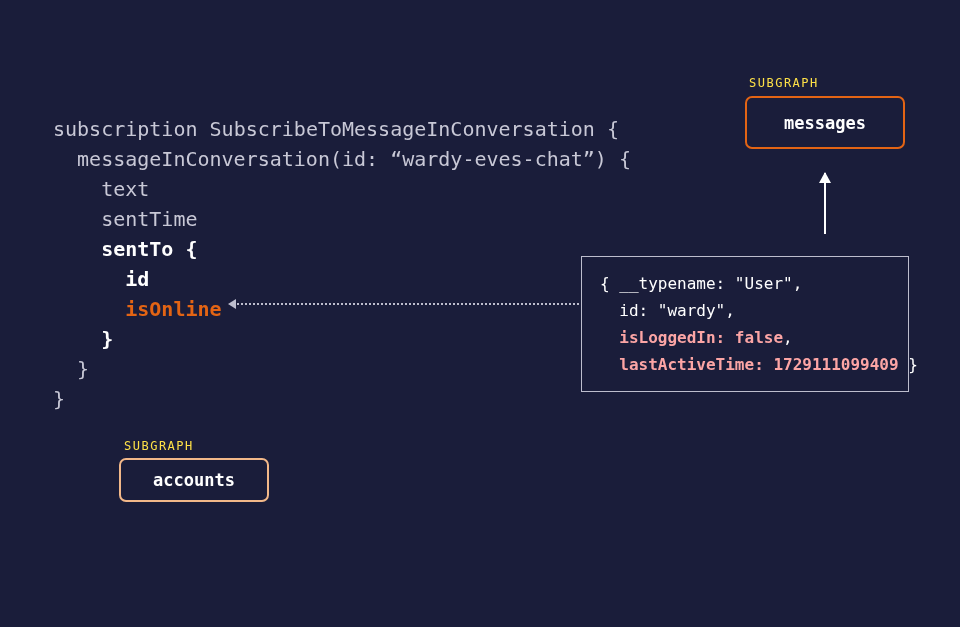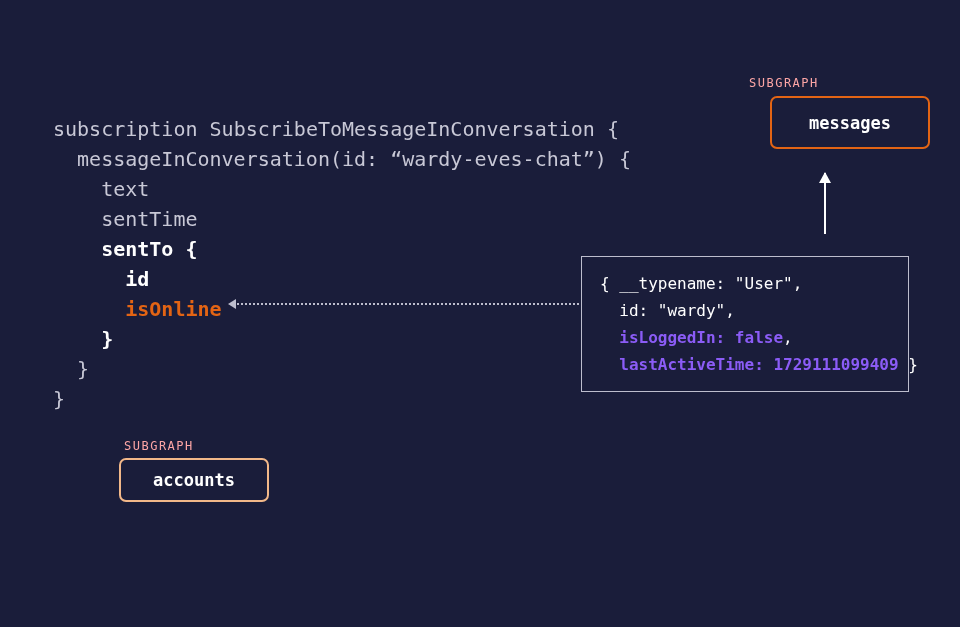--- a/index.html
+++ b/index.html
@@ -26,39 +26,39 @@
     font-weight: 400;
   }
   .code .bold { font-weight: 700; color: #ffffff; }
   .code .orange { color: #e36414; font-weight: 700; }
 
   
   .subgraph-label {
     position: absolute;
     font-size: 12px;
     letter-spacing: 1.5px;
-    color: #fca5a5;
+    color: #fde047;
     font-weight: 400;
   }
 
   
   .box {
     position: absolute;
     border-width: 2px;
     border-style: solid;
     border-radius: 7px;
     display: flex;
     align-items: center;
     justify-content: center;
     font-weight: 700;
     color: #ffffff;
     font-size: 17px;
   }
   #box-messages {
-    left: 770px;
+    left: 745px;
     top: 96px;
     width: 160px;
     height: 53px;
     border-color: #e36414;
   }
   #box-accounts {
     left: 119px;
     top: 458px;
     width: 150px;
     height: 44px;
@@ -71,21 +71,21 @@
     left: 581px;
     top: 256px;
     width: 328px;
     padding: 13px 16px 13px 18px;
     border: 1px solid #bdbdcd;
     font-size: 16px;
     line-height: 27px;
     font-weight: 500;
     color: #ffffff;
   }
-  #entity-box .orange { color: #8b5cf6; font-weight: 700; }
+  #entity-box .orange { color: #fca5a5; font-weight: 700; }
   #entity-box .row { display: block; white-space: pre; }
 
   
   .arrow-up {
     position: absolute;
     left: 824px;
     top: 173px;
     width: 2px;
     height: 61px;
     background: #ffffff;

